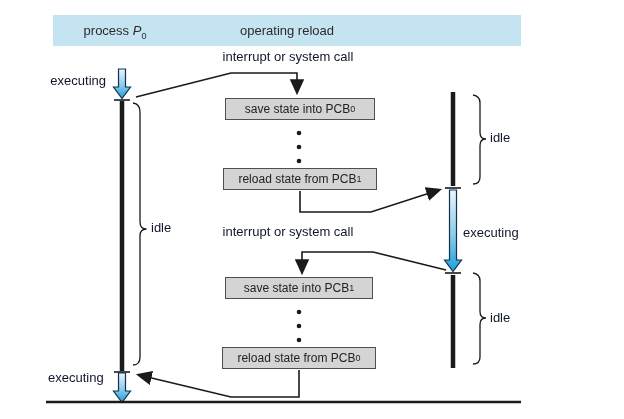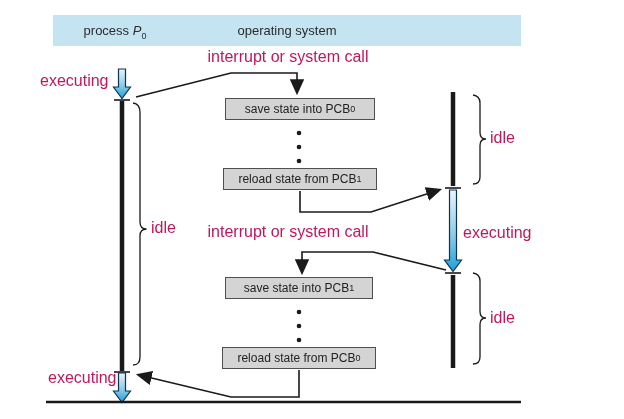--- a/index.html
+++ b/index.html
@@ -23,40 +23,40 @@
   .box{
     position:absolute;height:22px;background:#d4d4d4;border:1.5px solid #4f4f4f;
     box-sizing:border-box;display:flex;align-items:center;justify-content:center;
     font-size:12px;color:#222;white-space:nowrap;text-align:center;
   }
   .box-1{left:225px;top:98px;width:150px;}
   .box-2{left:223px;top:168px;width:154px;}
   .box-3{left:225px;top:277px;width:148px;}
   .box-4{left:222px;top:347px;width:154px;}
   .lbl{
-    position:absolute;font-size:16px;line-height:14px;white-space:nowrap;color:#be185d;
+    position:absolute;font-size:13px;line-height:14px;white-space:nowrap;color:#0f172a;
   }
   .lbl-interrupt-top{left:185px;top:50px;width:206px;text-align:center;}
   .lbl-interrupt-bottom{left:185px;top:225px;width:206px;text-align:center;}
   .lbl-exec-p0-top{left:40px;top:74px;width:66px;text-align:right;}
   .lbl-exec-p0-bottom{left:48px;top:371px;}
   .lbl-exec-p1{left:463px;top:226px;}
   .lbl-idle-p0{left:151px;top:221px;}
   .lbl-idle-p1-top{left:490px;top:131px;}
   .lbl-idle-p1-bottom{left:490px;top:311px;}
   svg.layer{position:absolute;left:0;top:0;}
 </style>
 </head>
 <body>
 
 <div class="stage">
 
   <div class="header-bar"></div>
   <span class="hl hl-0"><span>process </span><i>P</i><sub>0</sub></span>
-  <span class="hl hl-1"><span>operating system</span></span>
+  <span class="hl hl-1"><span>operating reload</span></span>
 
   <svg class="layer" width="624" height="419" viewBox="0 0 624 419">
     <defs>
       <linearGradient id="arrowGrad" x1="0" y1="0" x2="0" y2="1">
         <stop offset="0" stop-color="#eaf5fc"></stop>
         <stop offset="0.55" stop-color="#8ecbe8"></stop>
         <stop offset="1" stop-color="#1ea0da"></stop>
       </linearGradient>
       <marker id="ah" markerWidth="10" markerHeight="9" refX="8" refY="4.5" orient="auto">
         <path d="M0,0 L10,4.5 L0,9 Z" fill="#1a1a1a"></path>

